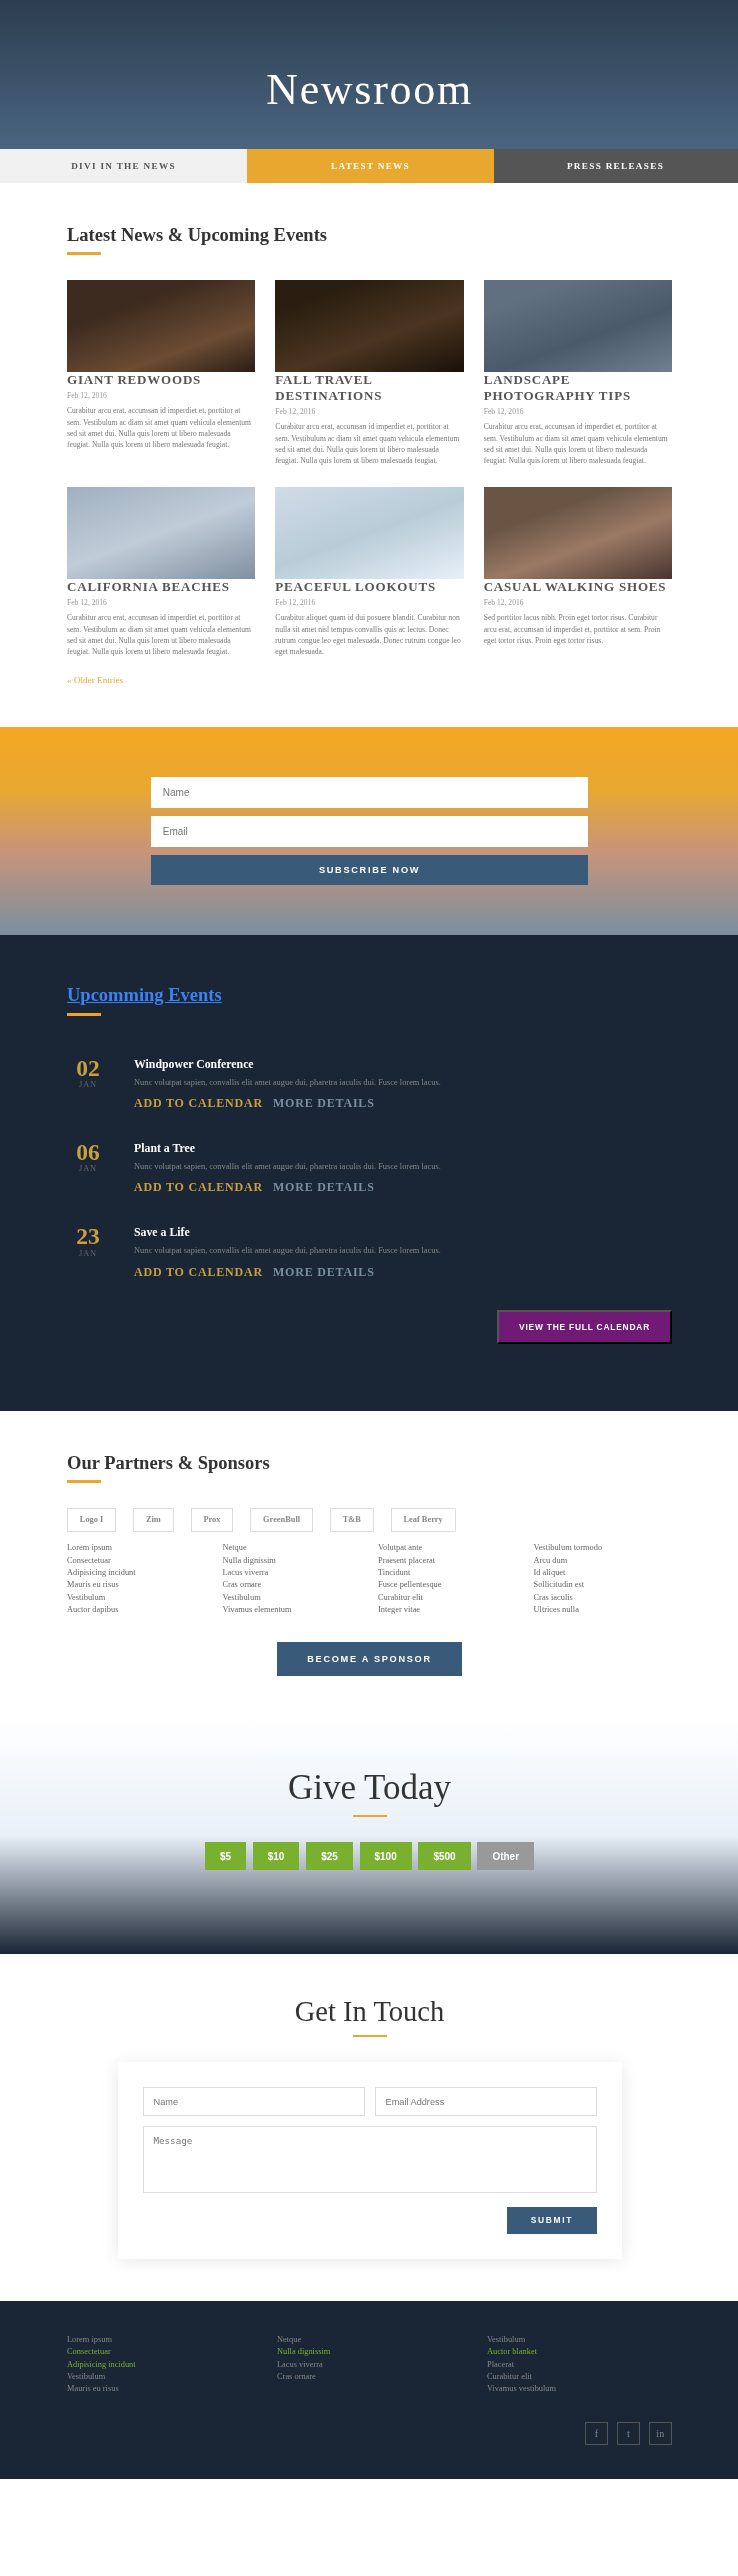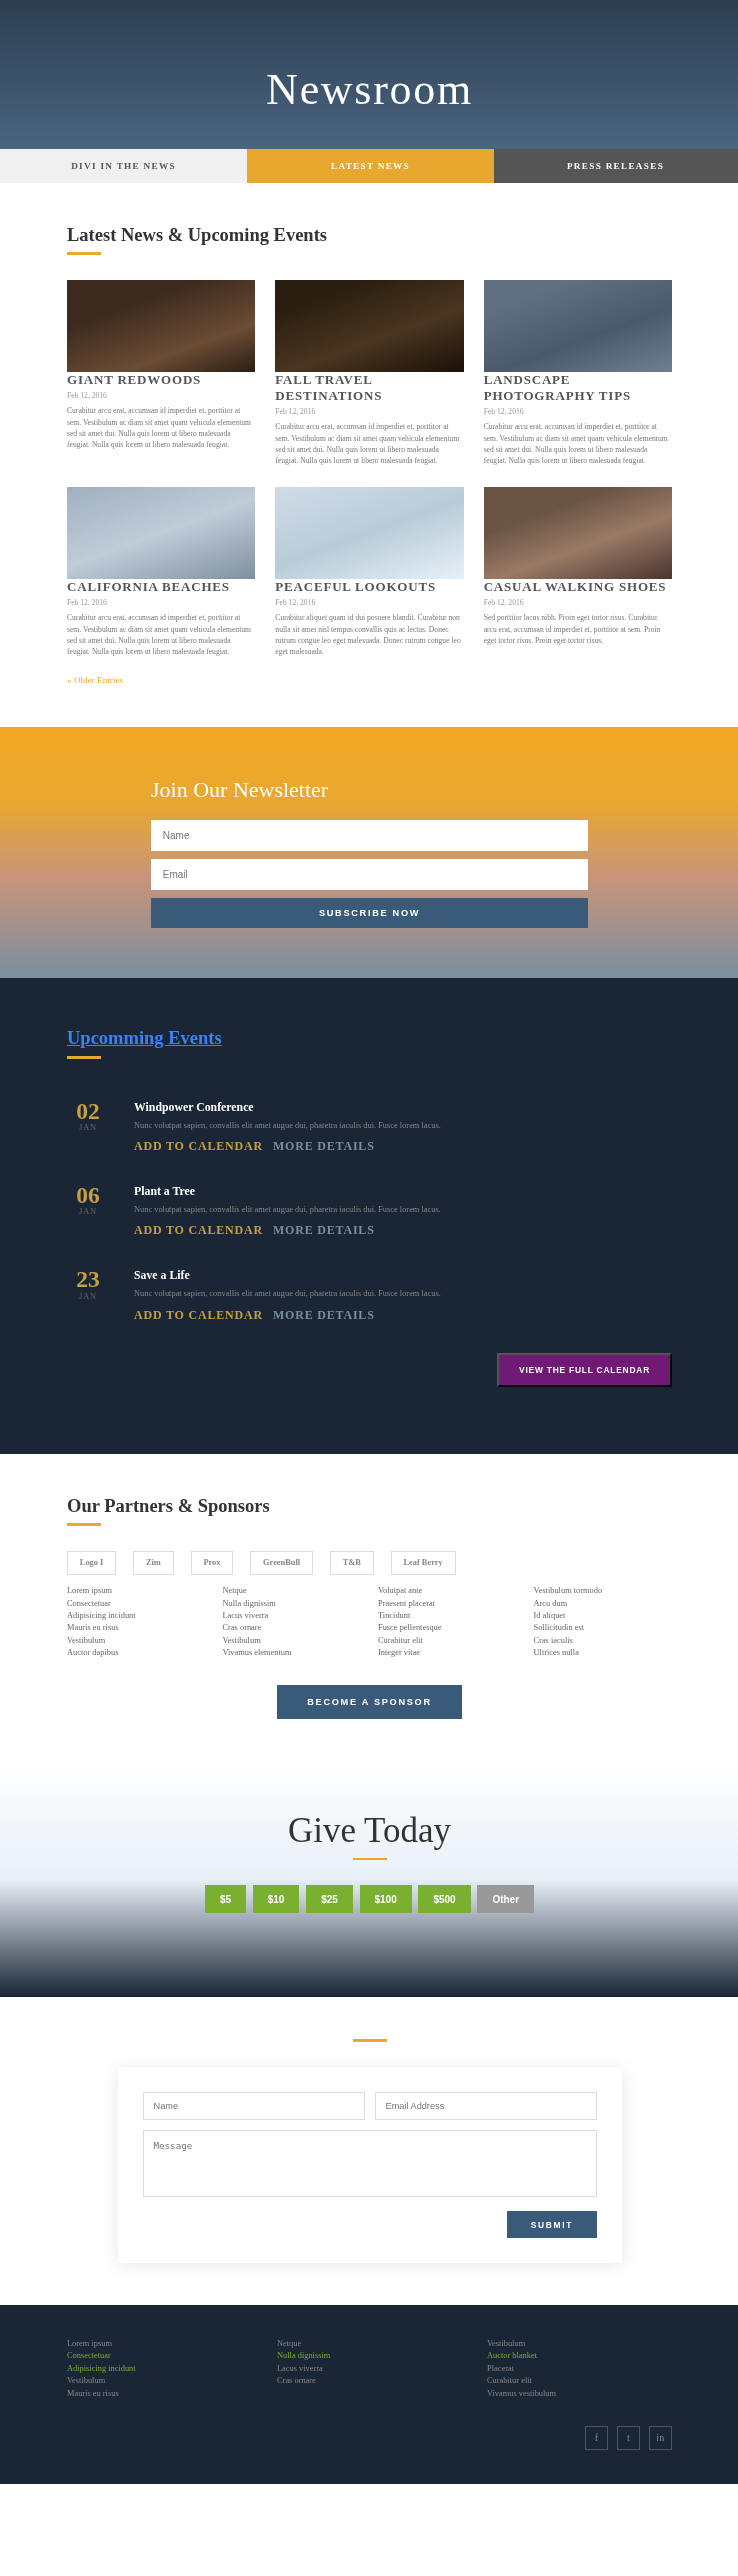--- a/index.html
+++ b/index.html
@@ -466,21 +466,20 @@
       <div class="news-card-text">Sed porttitor lacus nibh. Proin eget tortor risus. Curabitur arcu erat, accumsan id imperdiet et, porttitor at sem. Proin eget tortor risus. Proin eget tortor risus.</div>
     </div>
 
   </div>
 
   <div class="older-entries">« Older Entries</div>
 </div>
 
 <div class="newsletter-section">
   <div class="newsletter-inner">
-    <div class="newsletter-title">Join Our Newsletter</div>
     <input class="newsletter-input" type="text" placeholder="Name" style="">
     <input class="newsletter-input" type="email" placeholder="Email" style="">
     <button class="newsletter-btn">Subscribe Now</button>
   </div>
 </div>
 
 <div class="events-section">
   <div class="section-title">Upcomming Events</div>
   <div class="section-underline"></div>
   <br>
@@ -606,20 +605,21 @@
     <button class="give-amount-btn green">$5</button>
     <button class="give-amount-btn green">$10</button>
     <button class="give-amount-btn green">$25</button>
     <button class="give-amount-btn green">$100</button>
     <button class="give-amount-btn green">$500</button>
     <button class="give-amount-btn gray">Other</button>
   </div>
 </div>
 
 <div class="touch-section">
+  <div class="touch-title">Get In Touch</div>
   <div class="touch-underline"></div>
 
   <div class="touch-form">
     <div class="form-row">
       <input class="form-input" type="text" placeholder="Name" style="">
       <input class="form-input" type="email" placeholder="Email Address" style="">
     </div>
     <textarea class="form-textarea" placeholder="Message" style=""></textarea>
     <div class="form-submit">
       <button class="submit-btn">Submit</button>

